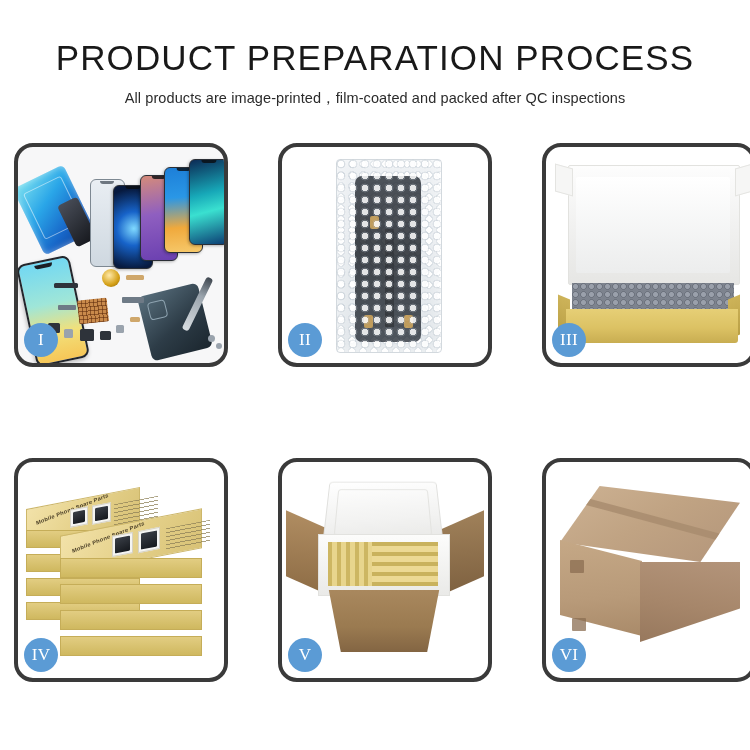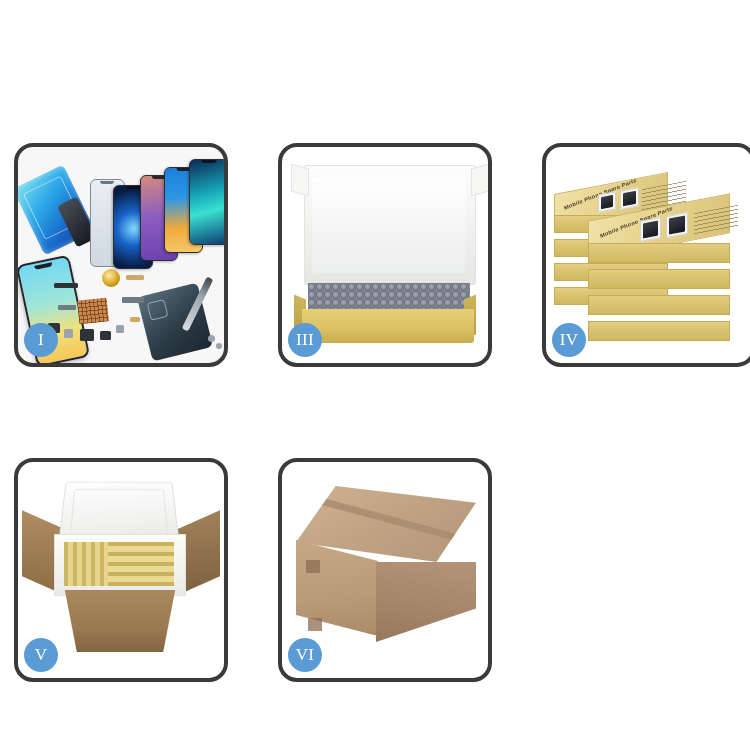--- a/index.html
+++ b/index.html
@@ -498,20 +498,24 @@
     width: 14px; height: 13px;
     background: rgba(139,110,82,.75);
     border-radius: 1px;
   }
 </style>
 </head>
 <body>
 
 <div class="page">
 
+  <div class="header">
+    <h1 class="title">PRODUCT PREPARATION PROCESS</h1>
+    <p class="subtitle">All products are image-printed，film-coated and packed after QC inspections</p>
+  </div>
 
   <div class="grid">
 
     <div class="panel p1">
       <div class="panel-photo">
         <div class="blue-film"></div>
         <div class="dark-strip"></div>
         <div class="glass-prot"></div>
         <div class="phone ph-a">
             <span class="notch"></span>
@@ -540,20 +544,34 @@
         <div class="chip" style="left:82px;top:184px;width:11px;height:9px;"></div>
         <div class="chip lite" style="left:98px;top:178px;width:8px;height:8px;"></div>
         <div class="chip tan" style="left:112px;top:170px;width:10px;height:5px;"></div>
         <div class="chip" style="left:22px;top:192px;width:8px;height:13px;"></div>
         <div class="chip lite" style="left:190px;top:188px;width:7px;height:7px;border-radius:50%;"></div>
         <div class="chip lite" style="left:198px;top:196px;width:6px;height:6px;border-radius:50%;"></div>
       </div>
       <div class="badge">I</div>
     </div>
 
+    <div class="panel p2">
+      <div class="panel-photo">
+        <div class="bubble-bag">
+          <div class="bag-part">
+            <span class="bag-flex"></span>
+            <span class="bag-tab" style="left:22%;top:24%;"></span>
+            <span class="bag-tab" style="left:14%;top:84%;"></span>
+            <span class="bag-tab" style="left:74%;top:84%;"></span>
+          </div>
+        </div>
+        <div class="bubble-overlay"></div>
+      </div>
+      <div class="badge">II</div>
+    </div>
 
     <div class="panel p3">
       <div class="panel-photo">
         <div class="box3-lid"></div>
         <div class="box3-foam"></div>
         <div class="box3-bubbles"></div>
         <div class="box3-left"></div>
         <div class="box3-right"></div>
         <div class="box3-front"></div>
       </div>

